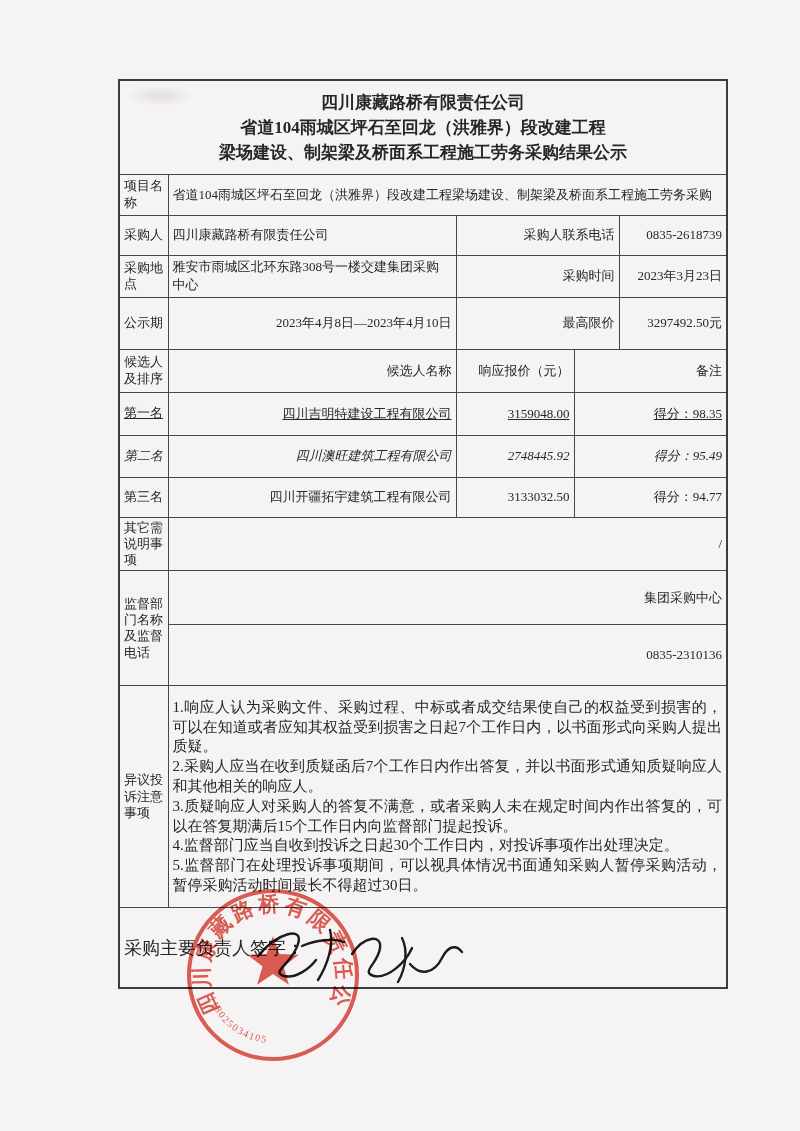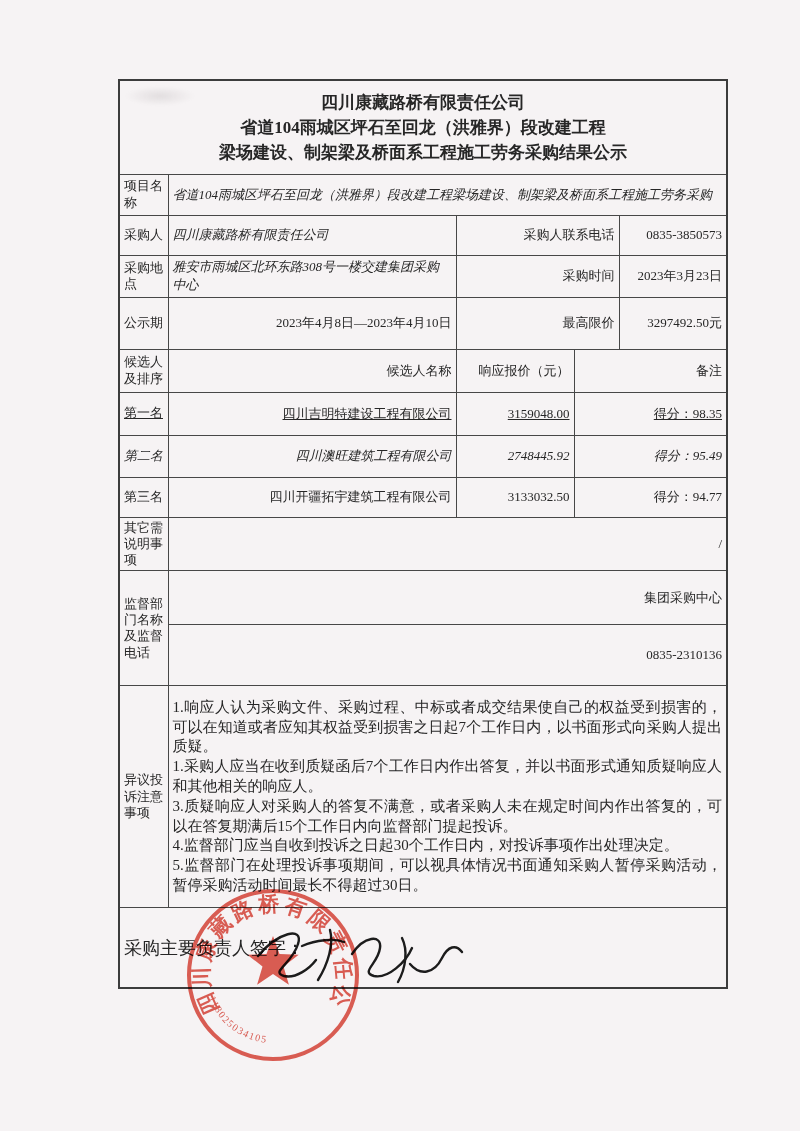--- a/index.html
+++ b/index.html
@@ -24,21 +24,21 @@
   }
   .doc-table td{
     border:1px solid #474747;
     padding:2px 4px;
     vertical-align:middle;
     overflow:hidden;
   }
   .title-cell{text-align:center;font-weight:bold;font-size:17px;line-height:25px;padding:10px 2px;}
   .title-cell div{white-space:nowrap;}
   .lbl{padding-left:5px;line-height:1.25;}
-  .val-left{padding-left:8px;font-style:italic;}
+  .val-left{padding-left:8px;}
   .center{text-align:right;}
   .notes-cell{padding:6px 10px 6px 8px;font-size:15px;line-height:1.32;}
   .notes-cell p{margin:0;text-align:justify;}
   .sig-cell{padding-left:8px;font-size:18px;margin-left:30px;}
   tr.h-title{height:94px;}
   tr.h-r2{height:41px;}
   tr.h-r3{height:40px;}
   tr.h-r4{height:42px;}
   tr.h-r5{height:52px;}
   tr.h-r6{height:43px;}
@@ -86,21 +86,21 @@
 
   <tr class="h-r2">
     <td class="lbl">项目名称</td>
     <td colspan="4" class="val-left">省道104雨城区坪石至回龙（洪雅界）段改建工程梁场建设、制架梁及桥面系工程施工劳务采购</td>
   </tr>
 
   <tr class="h-r3">
     <td class="lbl">采购人</td>
     <td class="val-left">四川康藏路桥有限责任公司</td>
     <td colspan="2" class="center">采购人联系电话</td>
-    <td class="center">0835-3850573</td>
+    <td class="center">0835-2618739</td>
   </tr>
 
   <tr class="h-r4">
     <td class="lbl">采购地点</td>
     <td class="val-left">雅安市雨城区北环东路308号一楼交建集团采购中心</td>
     <td colspan="2" class="center">采购时间</td>
     <td class="center">2023年3月23日</td>
   </tr>
 
   <tr class="h-r5">
@@ -148,21 +148,21 @@
     <td colspan="4" class="center">集团采购中心</td>
   </tr>
   <tr class="h-r12">
     <td colspan="4" class="center">0835-2310136</td>
   </tr>
 
   <tr class="h-r13">
     <td class="lbl">异议投诉注意事项</td>
     <td colspan="4" class="notes-cell">
       <p>1.响应人认为采购文件、采购过程、中标或者成交结果使自己的权益受到损害的，可以在知道或者应知其权益受到损害之日起7个工作日内，以书面形式向采购人提出质疑。</p>
-      <p>1.采购人应当在收到质疑函后7个工作日内作出答复，并以书面形式通知质疑响应人和其他相关的响应人。</p>
+      <p>2.采购人应当在收到质疑函后7个工作日内作出答复，并以书面形式通知质疑响应人和其他相关的响应人。</p>
       <p>3.质疑响应人对采购人的答复不满意，或者采购人未在规定时间内作出答复的，可以在答复期满后15个工作日内向监督部门提起投诉。</p>
       <p>4.监督部门应当自收到投诉之日起30个工作日内，对投诉事项作出处理决定。</p>
       <p>5.监督部门在处理投诉事项期间，可以视具体情况书面通知采购人暂停采购活动，暂停采购活动时间最长不得超过30日。</p>
     </td>
   </tr>
 
   <tr class="h-r14">
     <td colspan="5" class="sig-cell">采购主要负责人签字：</td>
   </tr>
 </tbody>

